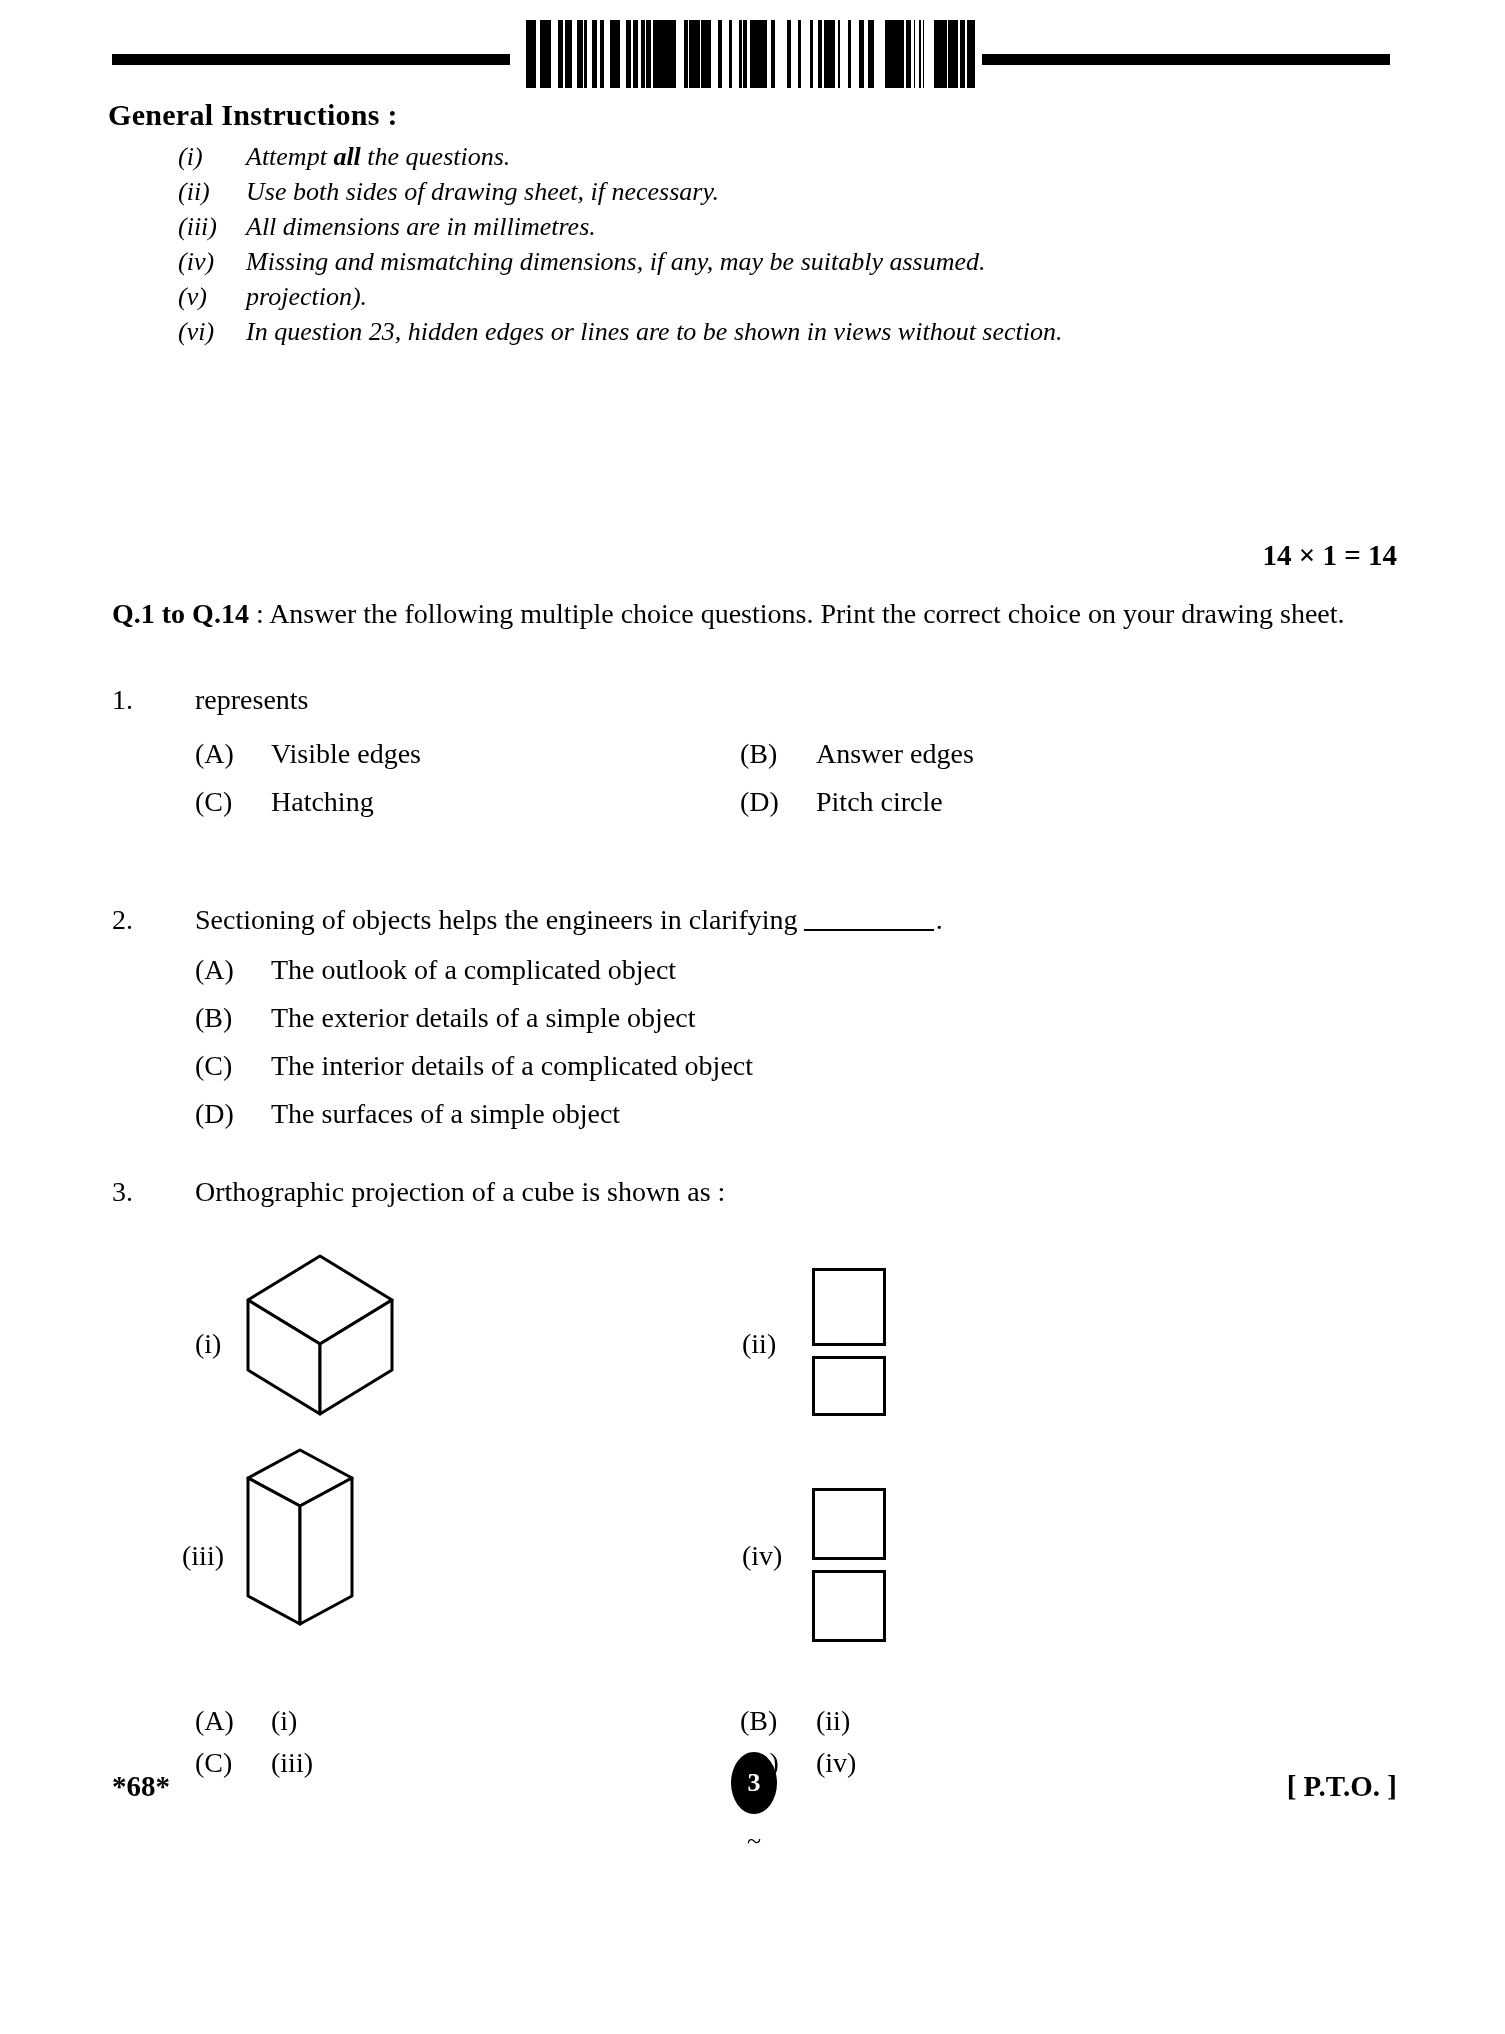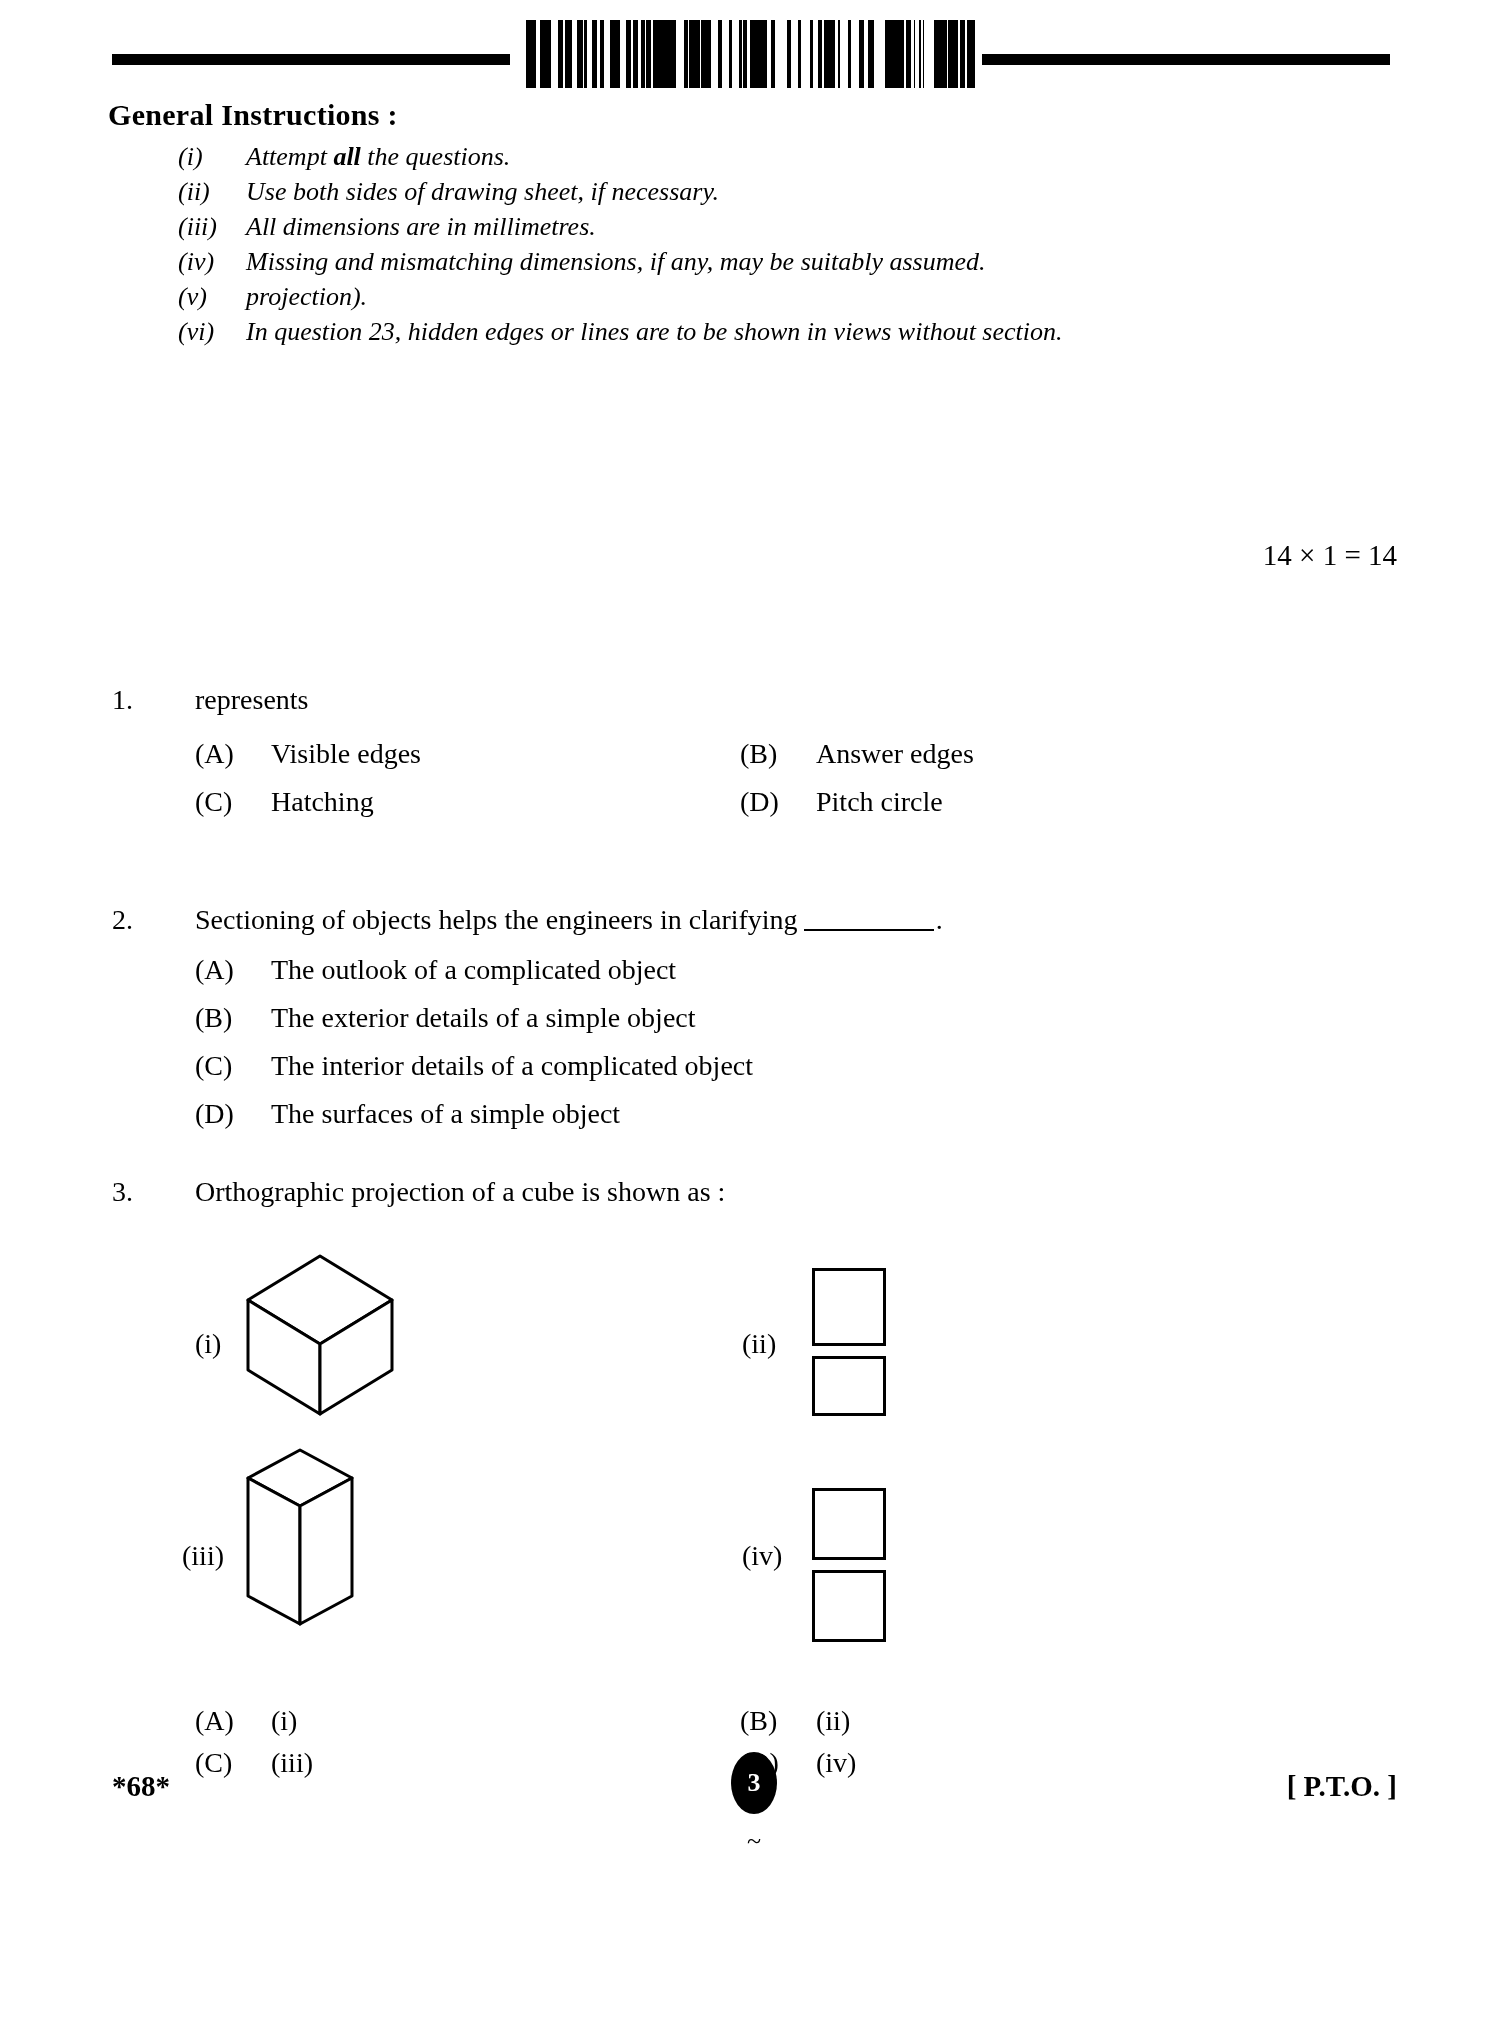--- a/index.html
+++ b/index.html
@@ -102,21 +102,21 @@
     width: 1505px;
     text-align: center;
     font-size: 29px;
     font-weight: bold;
   }
   .section-marks {
     position: absolute;
     right: 108px;
     top: 539px;
     font-size: 29px;
-    font-weight: normal;
+    font-weight: bold;
   }
 
   .qlead {
     position: absolute;
     left: 112px;
     top: 594px;
     width: 1285px;
     font-size: 28px;
     line-height: 39px;
     text-align: justify;
@@ -484,20 +484,24 @@
 
     <div class="ins-row">
       <span class="ins-num">(vi)</span>
       <span class="ins-text">In question 23, hidden edges or lines are to be shown in views without section.</span>
     </div>
 
   </div>
 
   <div class="section-marks">14 × 1 = 14</div>
 
+  <div class="qlead">
+    <b>Q.1 to Q.14</b><span> : Answer the following multiple choice questions. Print the</span>
+    <span>correct choice on your drawing sheet.</span>
+  </div>
 
   <div class="question" style="left:112px; top:680px;">
     <div class="q-head">
       <span class="q-num">1.</span>
       <span class="q-text">
         <span>represents</span>
       </span>
     </div>
     <div class="opts-two">
       <div class="opt-line">

